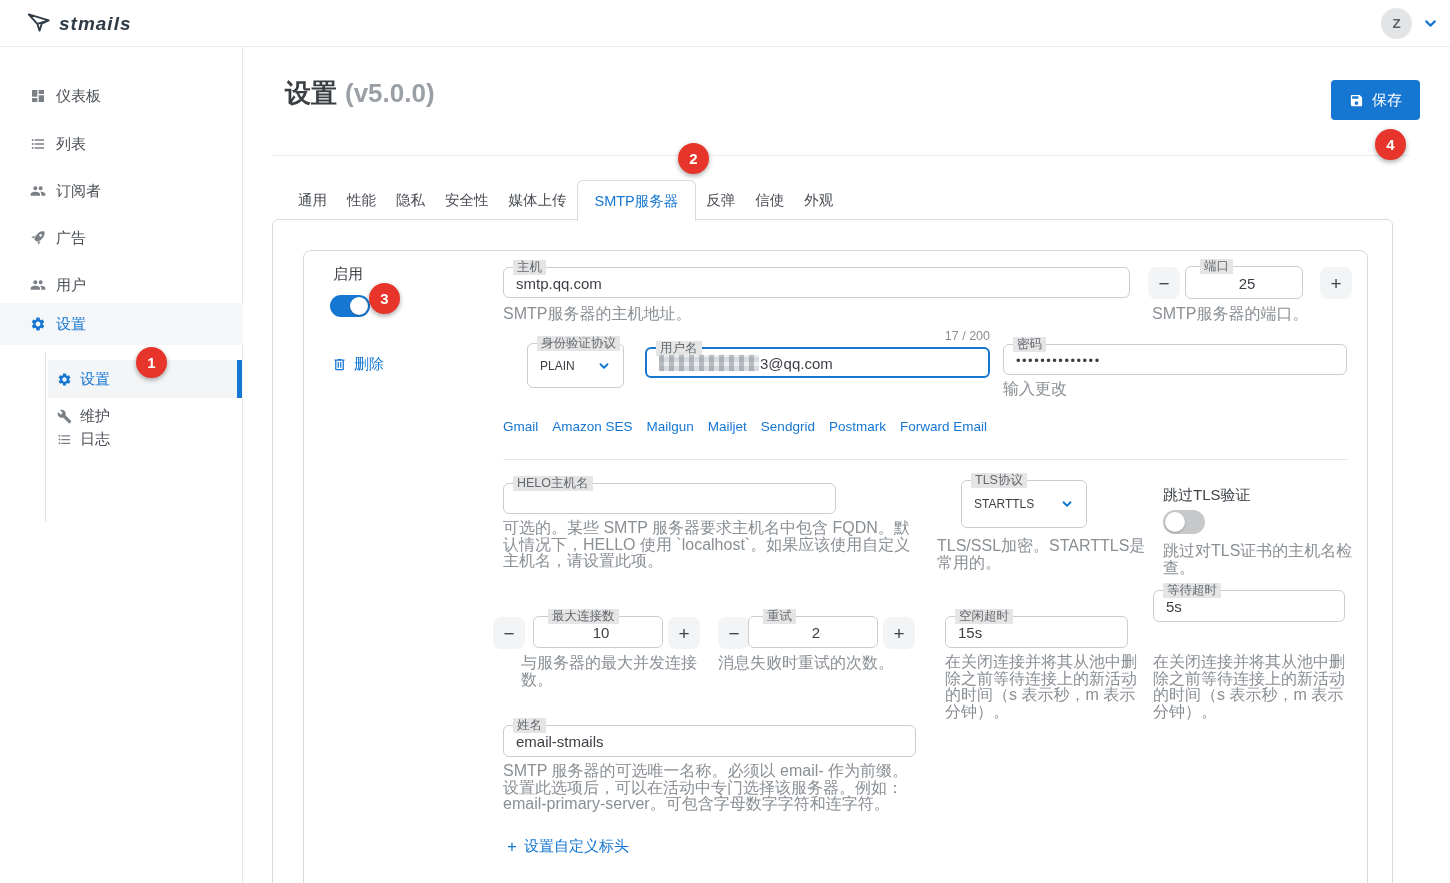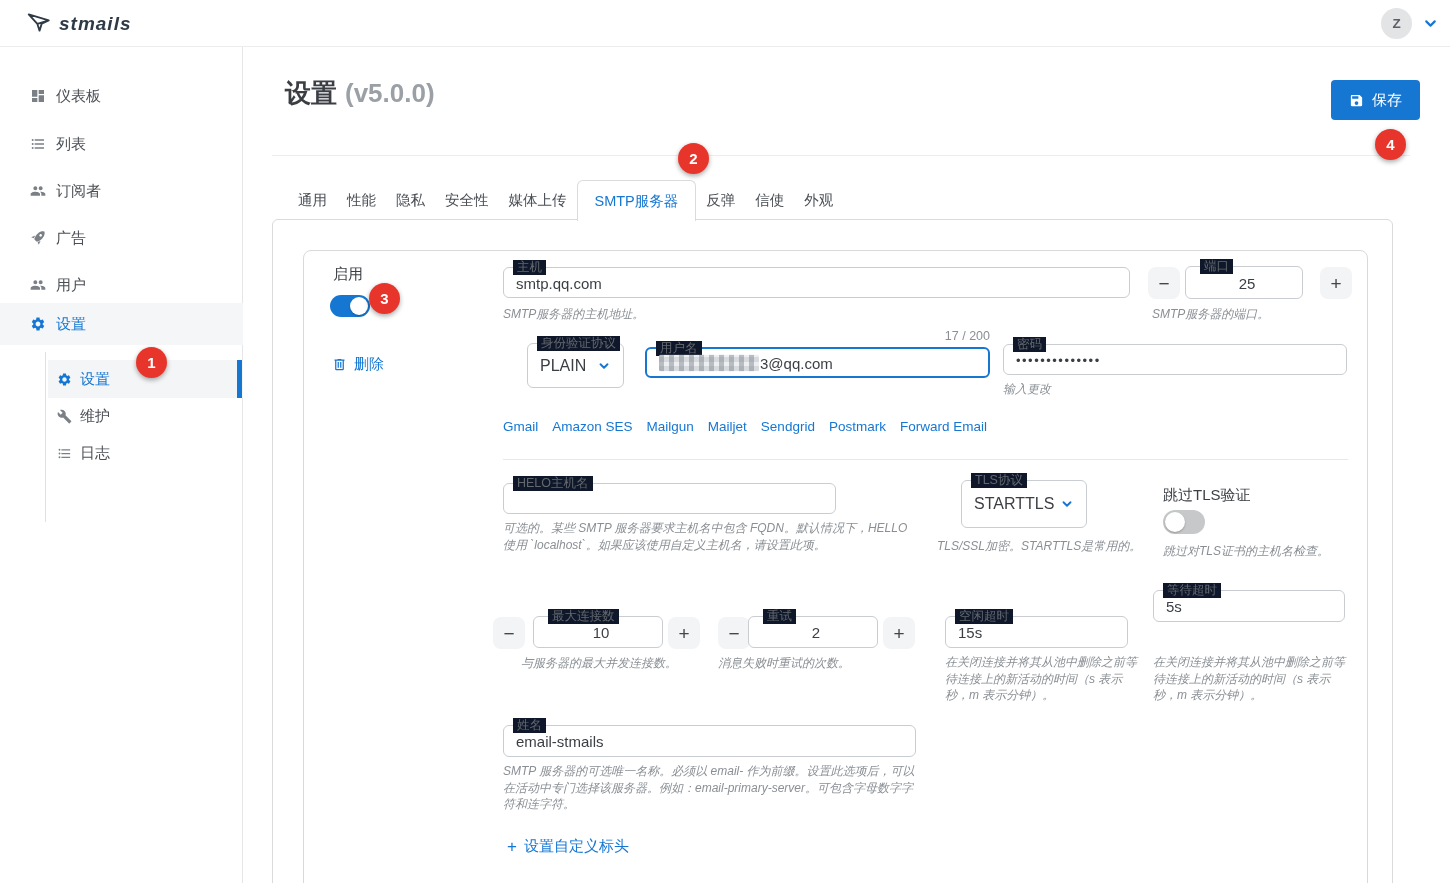--- a/index.html
+++ b/index.html
@@ -40,27 +40,27 @@
   
   .tabs { position:absolute; left:272px; top:180px; width:1121px; height:40px; display:flex; align-items:flex-start; padding-left:16px; z-index:3; }
   .tab { padding:0 10px; height:40px; line-height:40px; font-size:14.5px; color:#4a4f55; cursor:pointer; white-space:nowrap; }
   .tab.active { position:relative; height:41px; background:#fff; border:1px solid #dbdbdb; border-bottom:none; border-radius:6px 6px 0 0; color:#1677d3; padding:0 17px; z-index:4; }
 
   .panel { position:absolute; left:272px; top:219px; width:1121px; height:680px; border:1px solid #dbdbdb; border-radius:6px; background:#fff; z-index:1; }
   .innerbox { position:absolute; left:303px; top:250px; width:1065px; height:700px; border:1px solid #d9d9d9; border-radius:8px; background:#fff; z-index:2; }
 
   
   .field { position:absolute; border:1px solid #c9cdd2; border-radius:6px; background:#fff; z-index:3; cursor:text; }
-  .field .flabel { position:absolute; top:-8px; left:9px; background:#0f172a; padding:0 4px; font-size:12.5px; line-height:15px; color:#63686e; white-space:nowrap; }
+  .field .flabel { position:absolute; top:-8px; left:9px; background:#e5e5e5; padding:0 4px; font-size:12.5px; line-height:15px; color:#63686e; white-space:nowrap; }
   .field .fvalue { position:absolute; left:12px; right:6px; top:50%; transform:translateY(-50%); font-size:15px; color:#3b3f44; white-space:nowrap; overflow:hidden; }
   .field.focused { border:2px solid #1677d3; }
   .field.num .fvalue { text-align:center; }
   .field.select { cursor:pointer;margin-left:24px; }
-  .field.select .fvalue { font-size:16px; display:flex; align-items:center; justify-content:space-between; padding-right:6px; }
-  .help { position:absolute; font-size:12px; line-height:16.5px; color:#8a8f94; z-index:3;font-style:italic; }
+  .field.select .fvalue { font-size:12px; display:flex; align-items:center; justify-content:space-between; padding-right:6px; }
+  .help { position:absolute; font-size:16px; line-height:16.5px; color:#8a8f94; z-index:3; }
   .stepbtn { position:absolute; width:32px; height:32px; background:#f3f4f5; border-radius:8px; border:none; color:#43474c; font-size:19px; line-height:1; display:flex; align-items:center; justify-content:center; cursor:pointer; z-index:3; font-family:inherit; }
   .toggle { position:absolute; border-radius:12px; cursor:pointer; z-index:3; }
   .toggle .knob { position:absolute; border-radius:50%; background:#fff; box-shadow:0 1px 2px rgba(0,0,0,.25); }
   .toggle.on { width:40px; height:22px; background:#1677d3; }
   .toggle.on .knob { width:18px; height:18px; top:2px; right:2px; }
   .toggle.off { width:42px; height:24px; background:#c6c8ca; }
   .toggle.off .knob { width:20px; height:20px; top:2px; left:2px; }
   .badge { position:absolute; width:31px; height:31px; border-radius:50%; background:#e8352b; color:#fff; font-size:15px; font-weight:bold; display:flex; align-items:center; justify-content:center; box-shadow:0 2px 5px rgba(0,0,0,.35); z-index:50; }
   .bluelink { color:#1677d3; text-decoration:none; cursor:pointer; }
   .mosaic { display:inline-block; vertical-align:-3px; width:100px; height:17px; border-radius:2px; margin-right:1px;
@@ -156,21 +156,21 @@
   </div>
   <div class="active-bar"></div>
   <div class="subitem" style="top:350px;">
     <span class="icn">
         <svg width="15" height="15" viewBox="0 0 24 24" fill="currentColor">
           <path d="M22.7,19l-9.1-9.1c0.9-2.3,0.4-5-1.5-6.9c-2-2-5-2.4-7.4-1.3L9,6L6,9L1.6,4.7C0.4,7.1,0.9,10.1,2.9,12.1c1.9,1.9,4.6,2.4,6.9,1.5l9.1,9.1c0.4,0.4,1,0.4,1.4,0l2.3-2.3C23.1,20,23.1,19.4,22.7,19z"></path>
         </svg>
       </span>
     <span>维护</span>
   </div>
-  <div class="subitem" style="top:387px;font-family:Liberation Mono, monospace;">
+  <div class="subitem" style="top:373px;font-family:Liberation Mono, monospace;">
     <span class="icn">
         <svg width="15" height="15" viewBox="0 0 24 24" fill="currentColor">
           <path d="M7,5H21V7H7V5M7,13V11H21V13H7M4,4.5A1.5,1.5 0 0,1 5.5,6A1.5,1.5 0 0,1 4,7.5A1.5,1.5 0 0,1 2.5,6A1.5,1.5 0 0,1 4,4.5M4,10.5A1.5,1.5 0 0,1 5.5,12A1.5,1.5 0 0,1 4,13.5A1.5,1.5 0 0,1 2.5,12A1.5,1.5 0 0,1 4,10.5M7,19V17H21V19H7M4,16.5A1.5,1.5 0 0,1 5.5,18A1.5,1.5 0 0,1 4,19.5A1.5,1.5 0 0,1 2.5,18A1.5,1.5 0 0,1 4,16.5Z"></path>
         </svg>
       </span>
     <span>日志</span>
   </div>
 </div>
 
 <div class="page-title">

